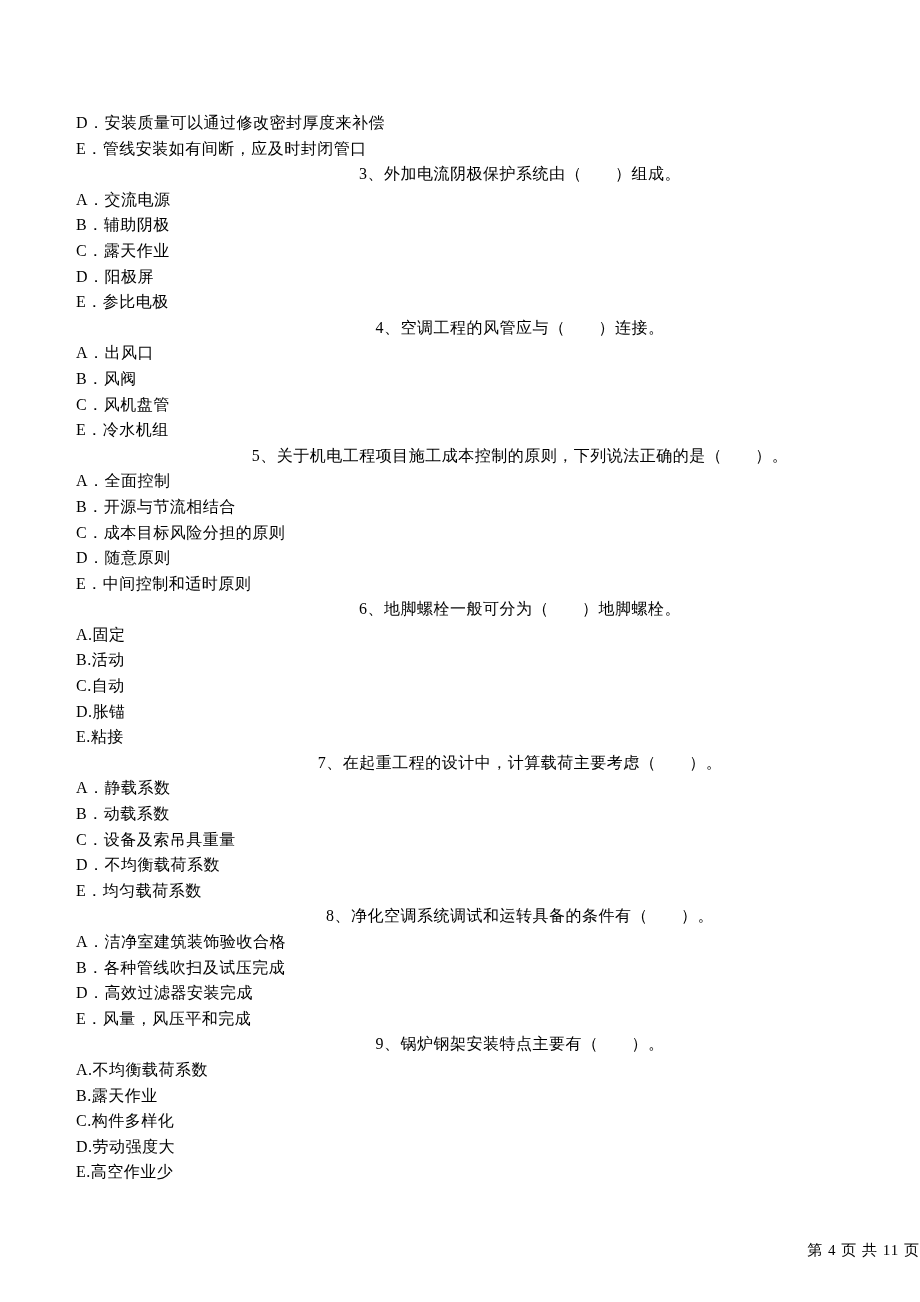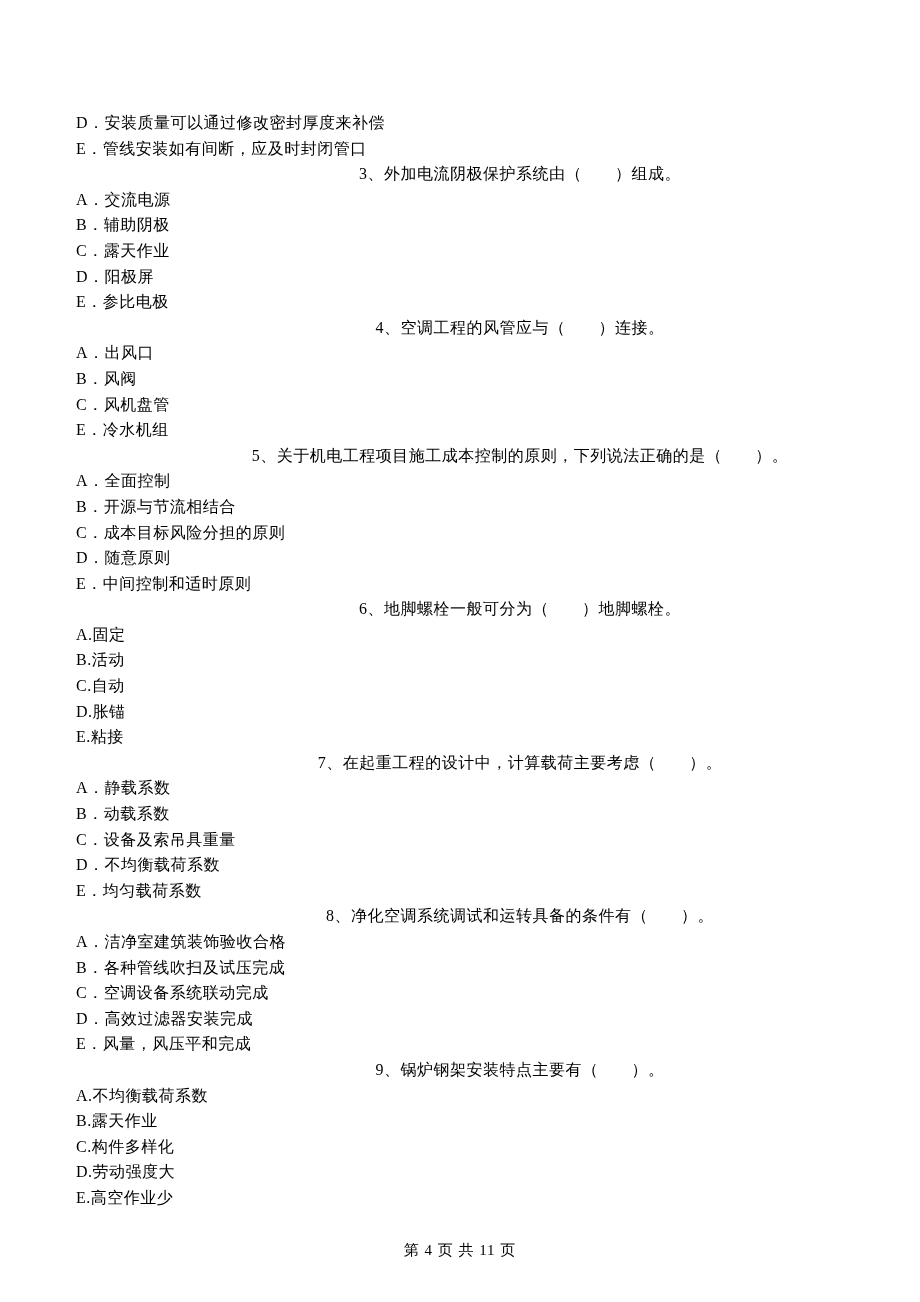--- a/index.html
+++ b/index.html
@@ -23,21 +23,21 @@
     .question-line {
       padding-left: 120px;
       letter-spacing: 0.5px;
       text-align: center;
     }
     .footer {
       position: absolute;
       bottom: 40px;
       left: 0;
       width: 100%;
-      text-align: center;
+      text-align: right;
       font-size: 15px;
       letter-spacing: 1px;
     }
   </style>
 </head>
 <body>
 
 <div class="content">
   <div class="option-line">D．安装质量可以通过修改密封厚度来补偿</div>
   <div class="option-line">E．管线安装如有间断，应及时封闭管口</div>
@@ -72,21 +72,20 @@
   <div class="question-line">7、在起重工程的设计中，计算载荷主要考虑（　　）。</div>
   <div class="option-line">A．静载系数</div>
   <div class="option-line">B．动载系数</div>
   <div class="option-line">C．设备及索吊具重量</div>
   <div class="option-line">D．不均衡载荷系数</div>
   <div class="option-line">E．均匀载荷系数</div>
 
   <div class="question-line">8、净化空调系统调试和运转具备的条件有（　　）。</div>
   <div class="option-line">A．洁净室建筑装饰验收合格</div>
   <div class="option-line">B．各种管线吹扫及试压完成</div>
-  <div class="option-line">C．空调设备系统联动完成</div>
   <div class="option-line">D．高效过滤器安装完成</div>
   <div class="option-line">E．风量，风压平和完成</div>
 
   <div class="question-line">9、锅炉钢架安装特点主要有（　　）。</div>
   <div class="option-line">A.不均衡载荷系数</div>
   <div class="option-line">B.露天作业</div>
   <div class="option-line">C.构件多样化</div>
   <div class="option-line">D.劳动强度大</div>
   <div class="option-line">E.高空作业少</div>
 </div>

